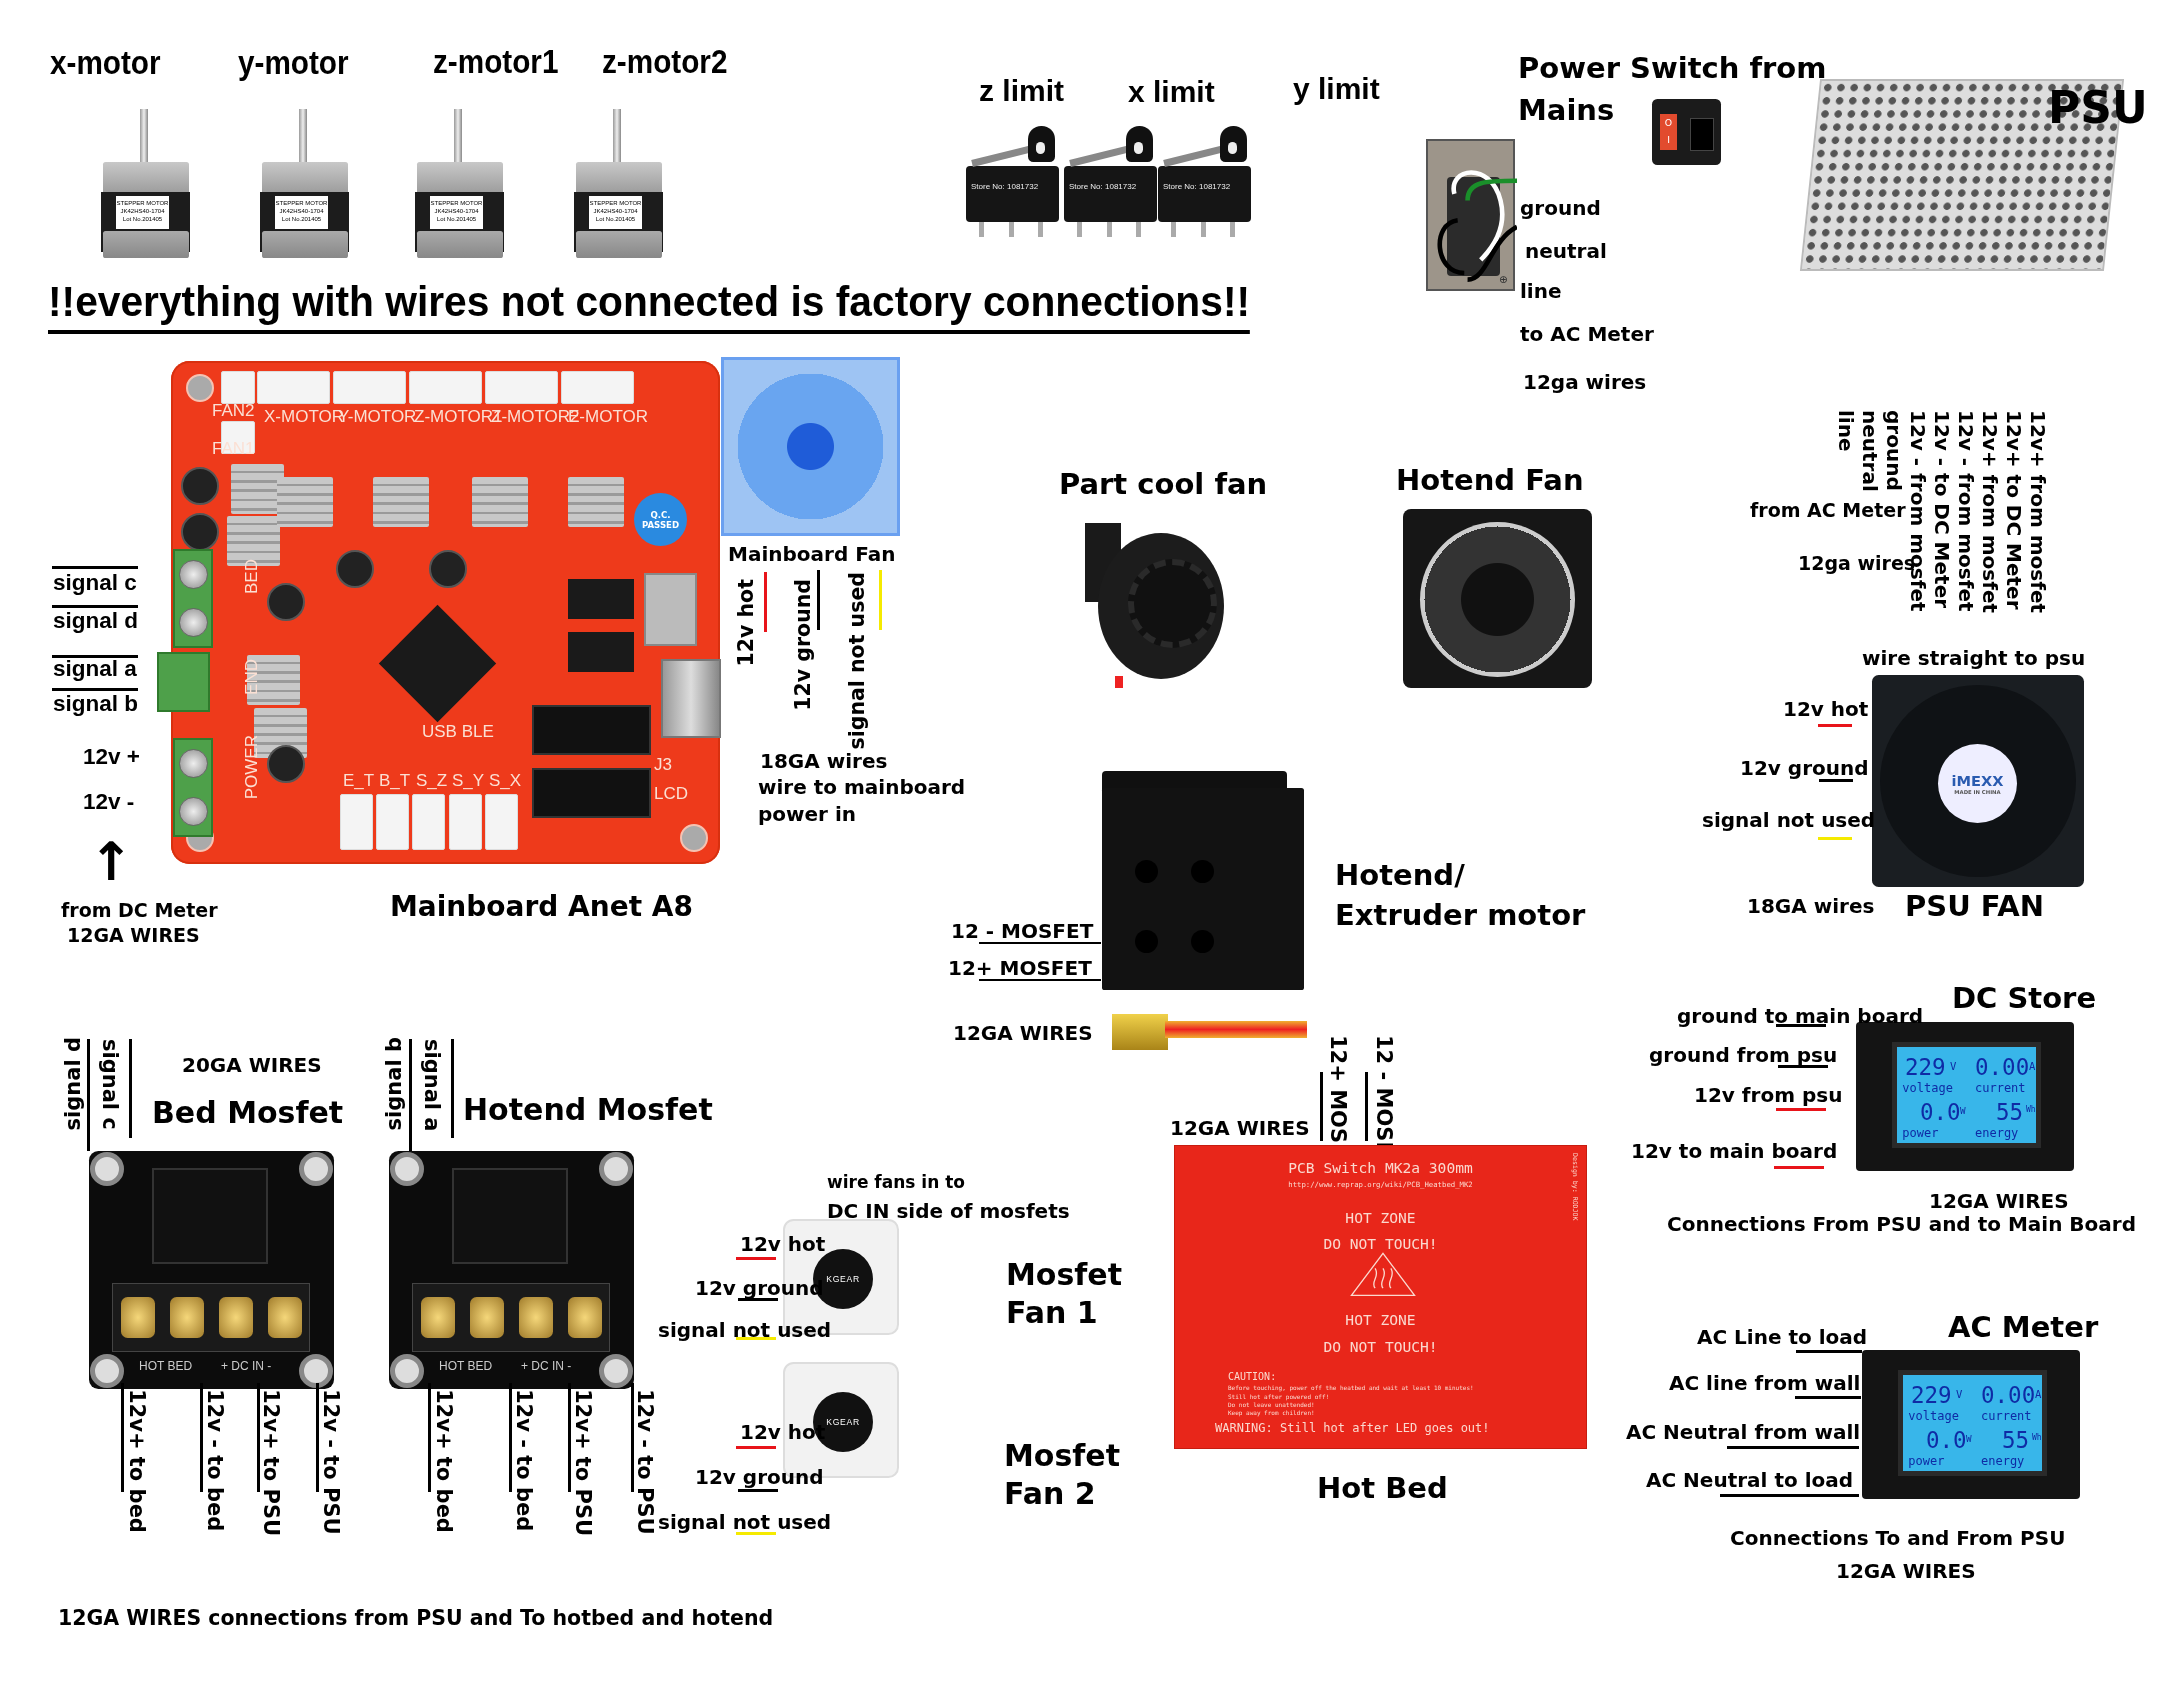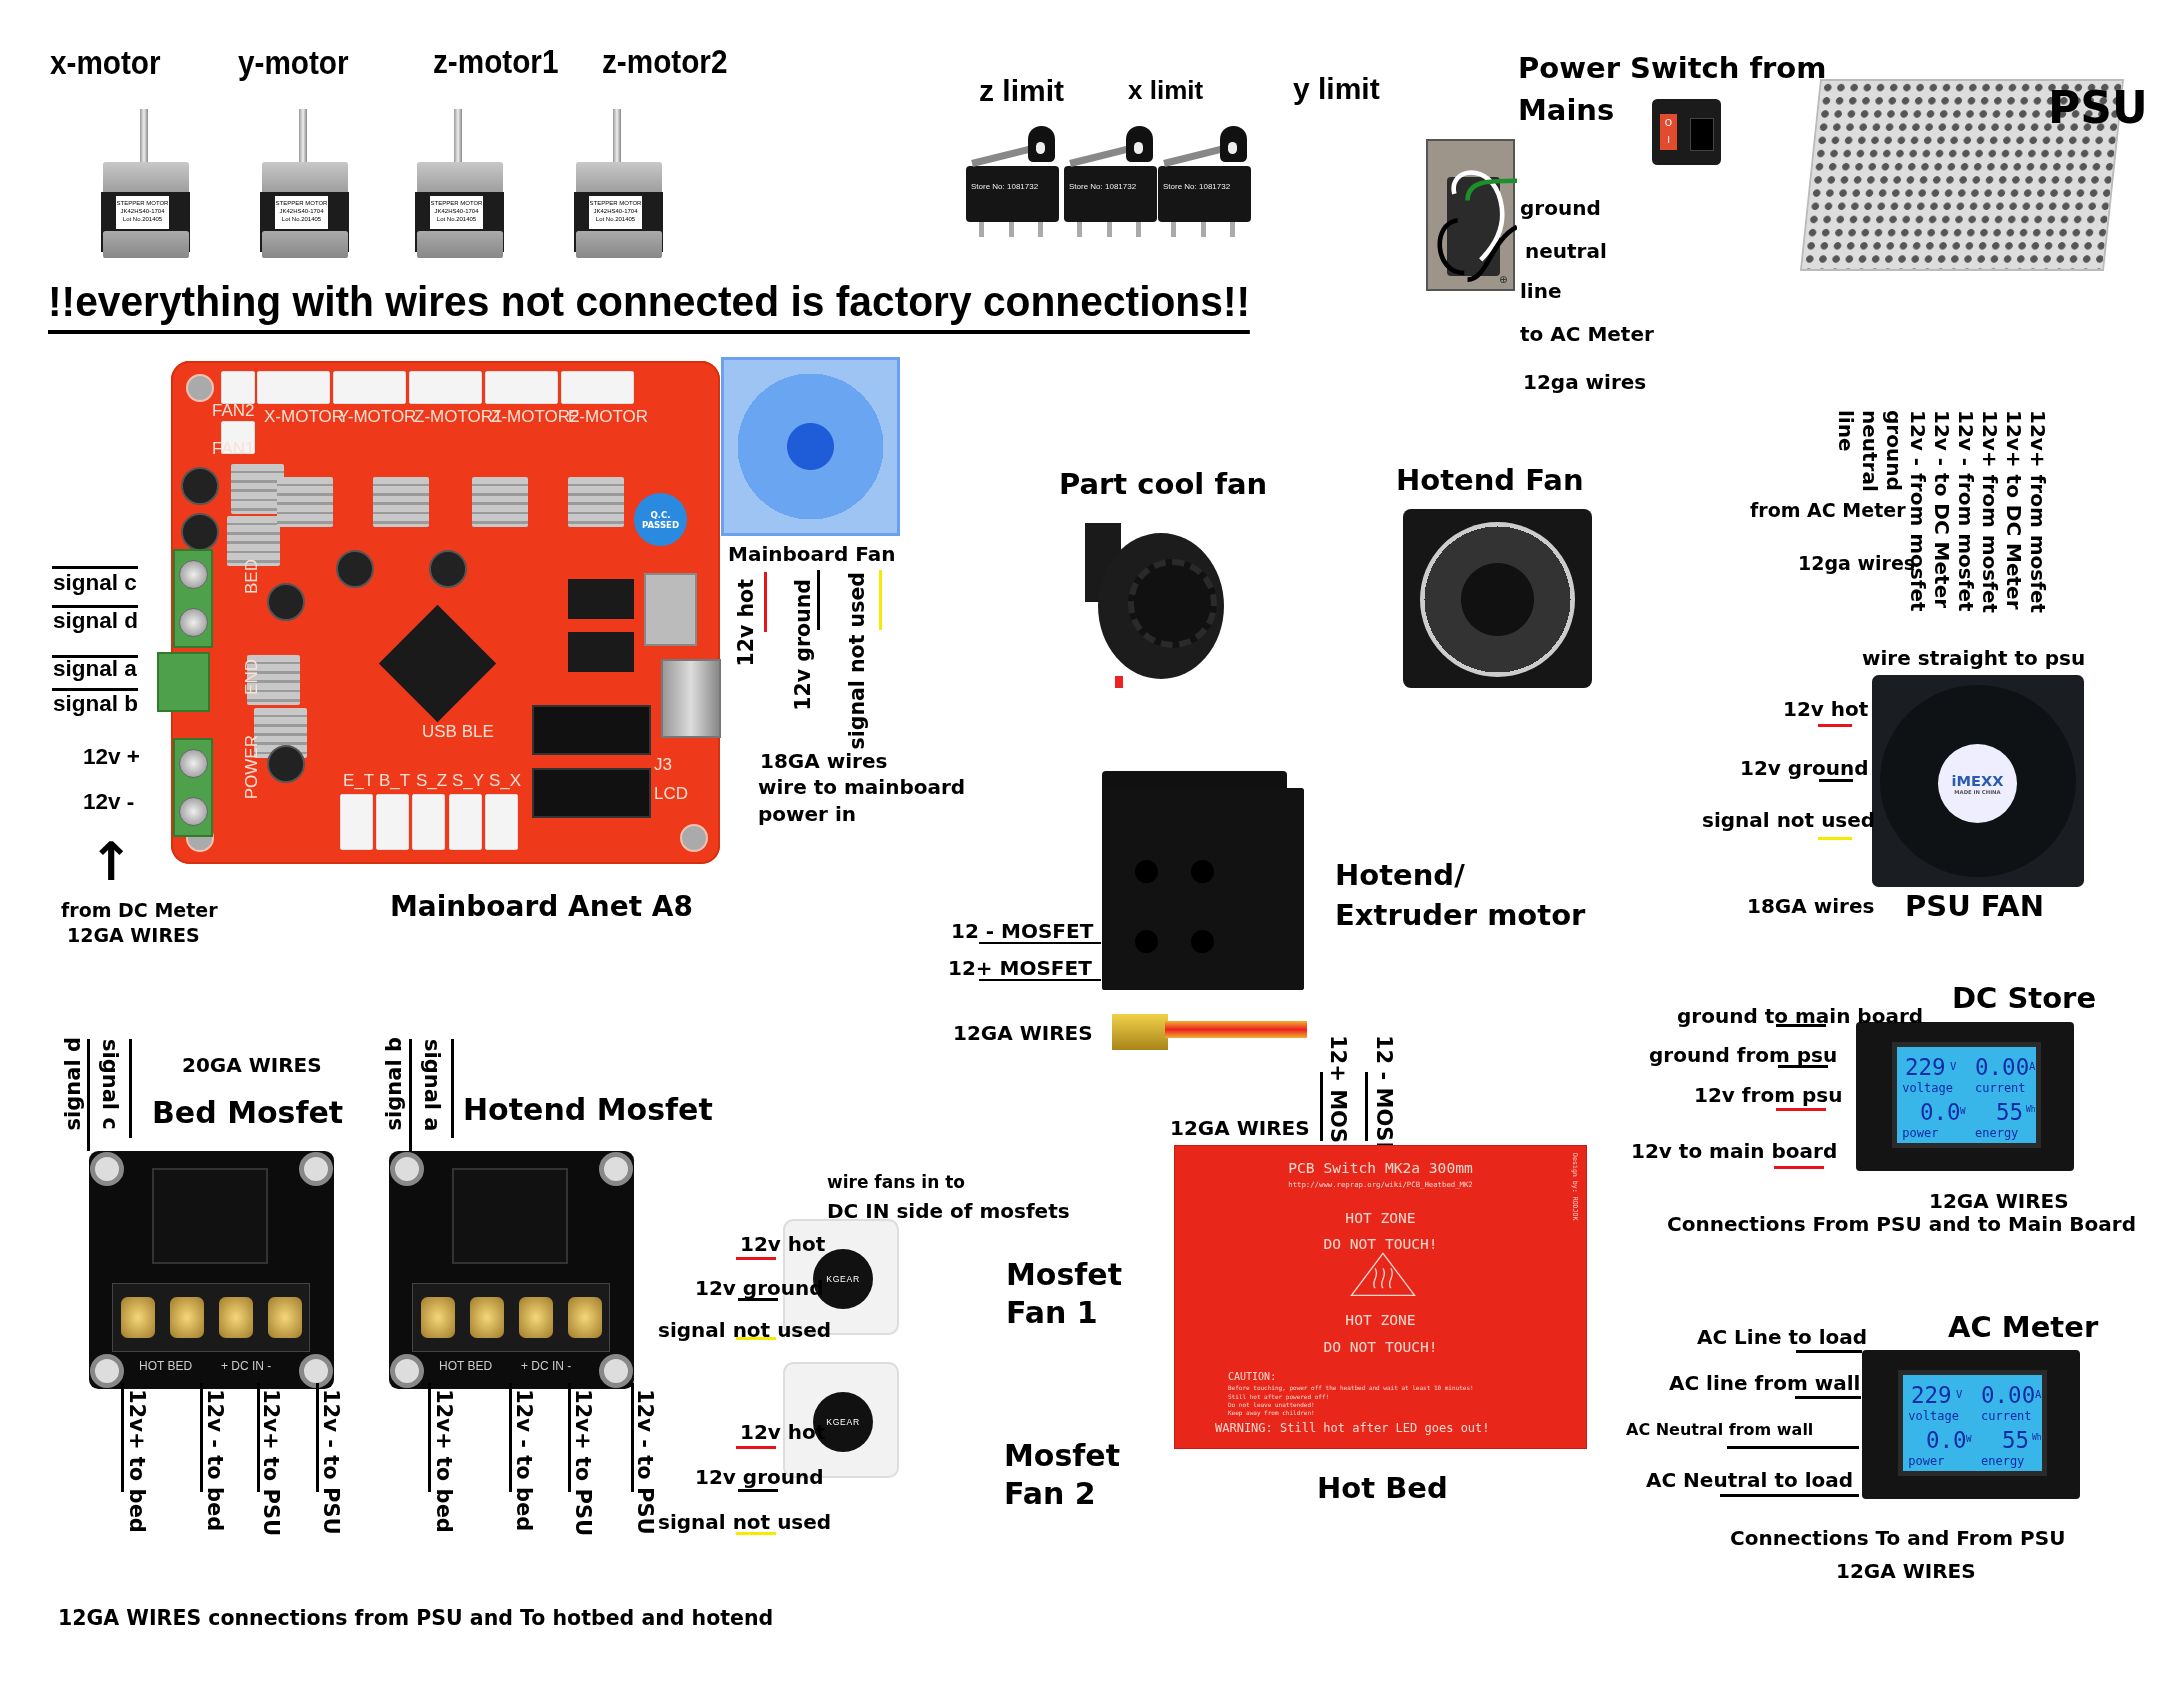--- a/index.html
+++ b/index.html
@@ -110,21 +110,21 @@
       <div class="sticker">
         <div>STEPPER MOTOR</div>
         <div>JK42HS40-1704</div>
         <div>Lot No.201405</div>
       </div>
     </div>
 </div>
 
 <div>
   <div class="cond" style="left:979px;top:76px;font-size:30px">z limit</div>
-  <div class="cond" style="left:1128px;top:77px;font-size:26px">x limit</div>
+  <div class="cond" style="left:1128px;top:77px;font-size:30px">x limit</div>
   <div class="cond" style="left:1293px;top:74px;font-size:30px">y limit</div>
   <div class="limit" style="left:959px;top:126px">
       <div class="box"></div>
       <div class="arm"></div>
       <div class="roll"></div>
       <div class="store">Store No: 1081732</div>
       <div class="pin" style="left:20px"></div>
       <div class="pin" style="left:50px"></div>
       <div class="pin" style="left:79px"></div>
     </div>
@@ -396,21 +396,21 @@
       <span style="left:99px;top:52px;font-size:22.5px">55</span>
         <span style="left:129px;top:58px;font-size:8px">Wh</span>
       <span style="left:5.3px;top:79px;font-size:12px">power</span>
         <span style="left:78px;top:79px;font-size:12px">energy</span>
     </div>
   </div>
   <div class="lbl" style="left:1697px;top:1327px;font-size:20px">AC Line to load</div>
   <div class="abs" style="left:1796px;top:1350px;width:66px;border-top:3.3px solid #000"></div>
   <div class="lbl" style="left:1669px;top:1373px;font-size:20px">AC line from wall</div>
   <div class="abs" style="left:1795px;top:1396px;width:66px;border-top:3.3px solid #000"></div>
-  <div class="lbl" style="left:1626px;top:1422px;font-size:16px">AC Neutral from wall</div>
+  <div class="lbl" style="left:1626px;top:1422px;font-size:20px">AC Neutral from wall</div>
   <div class="abs" style="left:1727px;top:1446px;width:132px;border-top:3.3px solid #000"></div>
   <div class="lbl" style="left:1646px;top:1470px;font-size:20px">AC Neutral to load</div>
   <div class="abs" style="left:1720px;top:1494px;width:139px;border-top:3.3px solid #000"></div>
   <div class="lbl" style="left:1730px;top:1528px;font-size:20px">Connections To and From PSU</div>
   <div class="lbl" style="left:1836px;top:1561px;font-size:20px">12GA WIRES</div>
 </div>
 
 <div>
   <div class="lbl" style="left:182px;top:1055px;font-size:20px">20GA WIRES</div>
 

